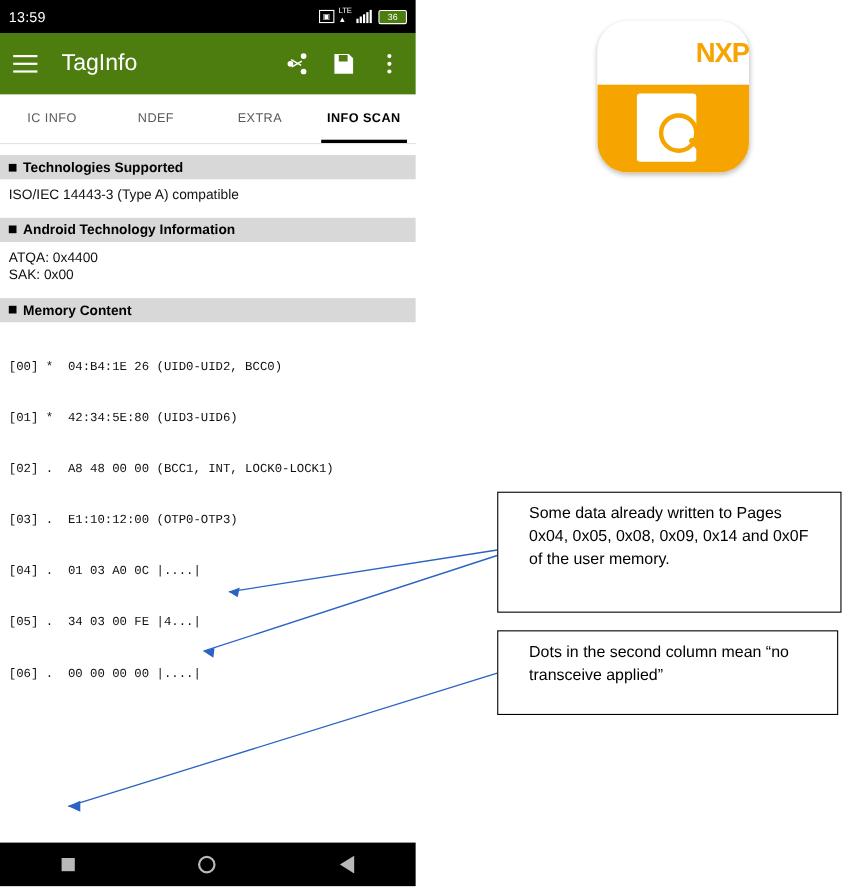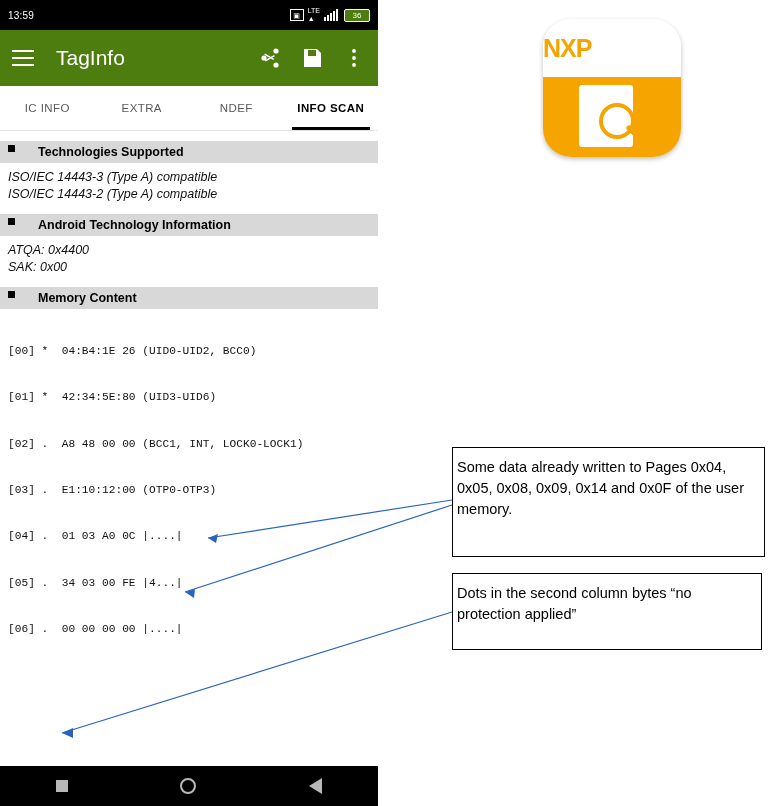--- a/index.html
+++ b/index.html
@@ -31,21 +31,21 @@
     height: 30px;
     background: #000000;
     color: #ffffff;
     display: flex;
     align-items: center;
     justify-content: space-between;
     padding: 0 8px;
     font-size: 13px;
     font-family: "Liberation Sans", sans-serif;
   }
-  .statusbar .clock { font-size: 10px; letter-spacing: 0.2px; }
+  .statusbar .clock { font-size: 13px; letter-spacing: 0.2px; }
   .status-icons {
     display: flex;
     align-items: center;
     gap: 4px;
   }
   .sq-icon {
     width: 14px; height: 12px;
     border: 1px solid #ffffff;
     font-size: 7px; line-height: 11px;
     text-align: center;
@@ -140,30 +140,30 @@
     font-size: 12.5px;
     color: #111;
   }
   .section-header {
     background: #d8d8d8;
     padding: 4px 16px 4px 8px;
     font-weight: bold;
     font-size: 12.5px;
     color: #000;
     display: flex;
-    gap: 23px;
+    align-items: center;
+    gap: 6px;
     margin-top: 10px;
   }
   .section-header .bullet {
     width: 7px; height: 7px; background: #000; display:inline-block;
   }
   .block {
     padding: 6px 8px 2px 8px;
     line-height: 1.32;
-    font-style: italic;
   }
   .block .line { white-space: pre-wrap; }
   .arrow-line:before {
     content: "\25B8";
     margin-right: 3px;
     font-size: 10px;
   }
   .mono {
     font-family: "Liberation Mono", monospace;
     font-size: 11.2px;
@@ -203,21 +203,21 @@
     border-radius: 28px;
     background: #ffffff;
     box-shadow: 0 2px 5px rgba(0,0,0,0.25);
     overflow: hidden;
   }
   #nxp-tile .top {
     height: 58px;
     background: #ffffff;
     display: flex;
     align-items: center;
-    justify-content: flex-start;
+    justify-content: flex-end;
   }
   #nxp-tile .bottom {
     height: 80px;
     background: #f5a400;
     position: relative;
   }
   .nxp-word {
     font-family: "Liberation Sans", sans-serif;
     font-weight: bold;
     font-size: 25px;
@@ -271,21 +271,21 @@
   }
 
   
   .callout {
     position: absolute;
     border: 1px solid #000000;
     background: #ffffff;
     font-size: 14.5px;
     line-height: 1.45;
     color: #000;
-    padding: 9px 4px;
+    padding: 9px 28px;
     box-sizing: border-box;
   }
   #callout-1 { left: 452px; top: 447px; width: 313px; height: 110px; }
   #callout-2 { left: 452px; top: 573px; width: 310px; height: 77px; }
 
   svg.leader {
     position: absolute;
     left: 0; top: 0;
     width: 774px; height: 806px;
     pointer-events: none;
@@ -337,34 +337,33 @@
           <circle cx="12" cy="5" r="1.9"></circle>
           <circle cx="12" cy="12" r="1.9"></circle>
           <circle cx="12" cy="19" r="1.9"></circle>
         </g>
       </svg>
     </div>
   </div>
 
   <div class="tabs">
     <div class="tab">IC INFO</div>
+    <div class="tab">NDEF</div>
     <div class="tab">EXTRA</div>
-    <div class="tab">NDEF</div>
     <div class="tab active">INFO SCAN</div>
   </div>
 
   <div class="content">
 
     <div class="section-header">
       <span class="bullet"></span>
       <span>Technologies Supported</span>
     </div>
     <div class="block">
       <div class="line">ISO/IEC 14443-3 (Type A) compatible</div>
-      <div class="line">ISO/IEC 14443-2 (Type A) compatible</div>
     </div>
 
     <div class="section-header">
       <span class="bullet"></span>
       <span>Android Technology Information</span>
     </div>
 
     <div class="block">
       <div class="line">ATQA: 0x4400</div>
       <div class="line">SAK: 0x00</div>
@@ -424,13 +423,13 @@
     <line x1="452" y1="500" x2="208" y2="538"></line>
     <line x1="452" y1="505" x2="185" y2="592"></line>
     <line x1="452" y1="612" x2="62" y2="733"></line>
   </g>
   <polygon points="208,538 218,534 216,543" fill="#2a63c4"></polygon>
   <polygon points="185,592 195,589 194,598" fill="#2a63c4"></polygon>
   <polygon points="62,733 73,728 73,738" fill="#2a63c4"></polygon>
 </svg>
 
 <div class="callout" id="callout-1">Some data already written to Pages 0x04, 0x05, 0x08, 0x09, 0x14 and 0x0F of the user memory.</div>
-<div class="callout" id="callout-2">Dots in the second column bytes “no protection applied”</div>
+<div class="callout" id="callout-2">Dots in the second column mean “no transceive applied”</div>
 
 </body></html>

